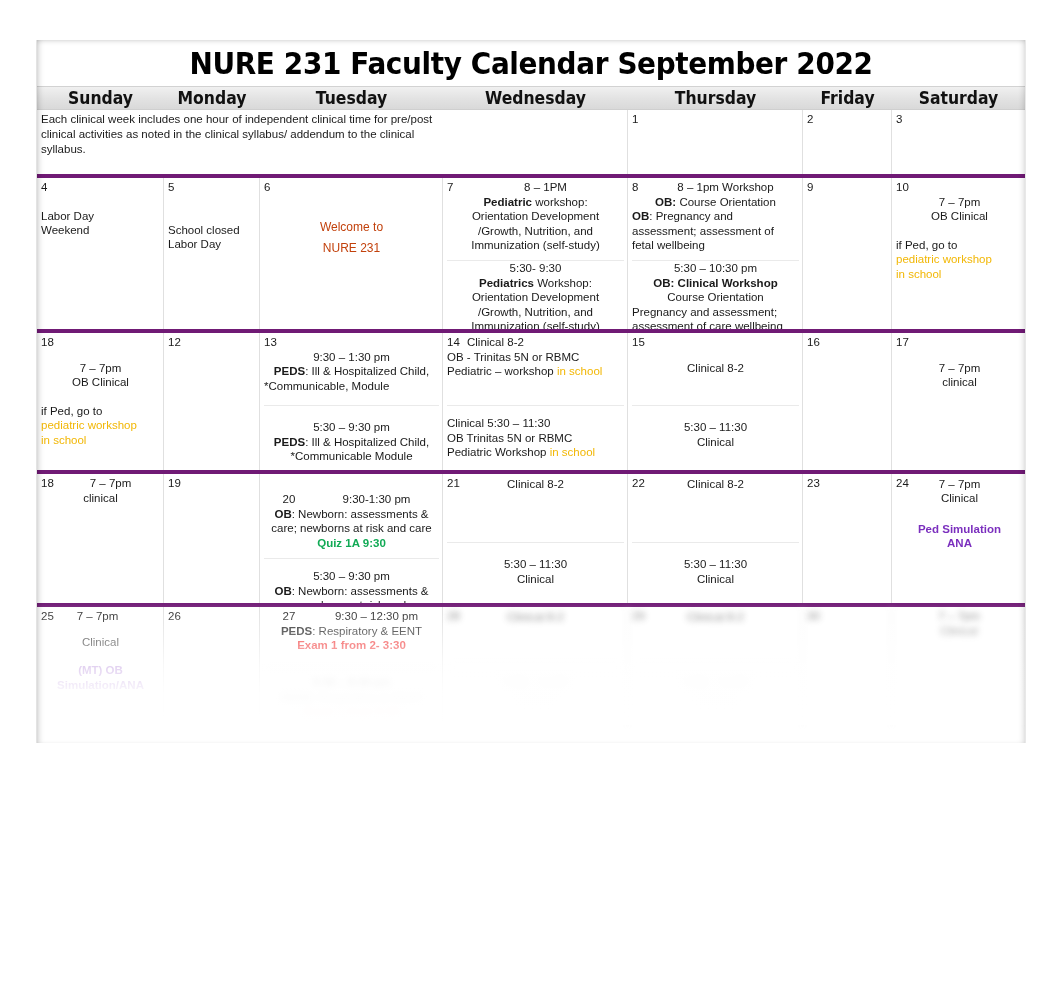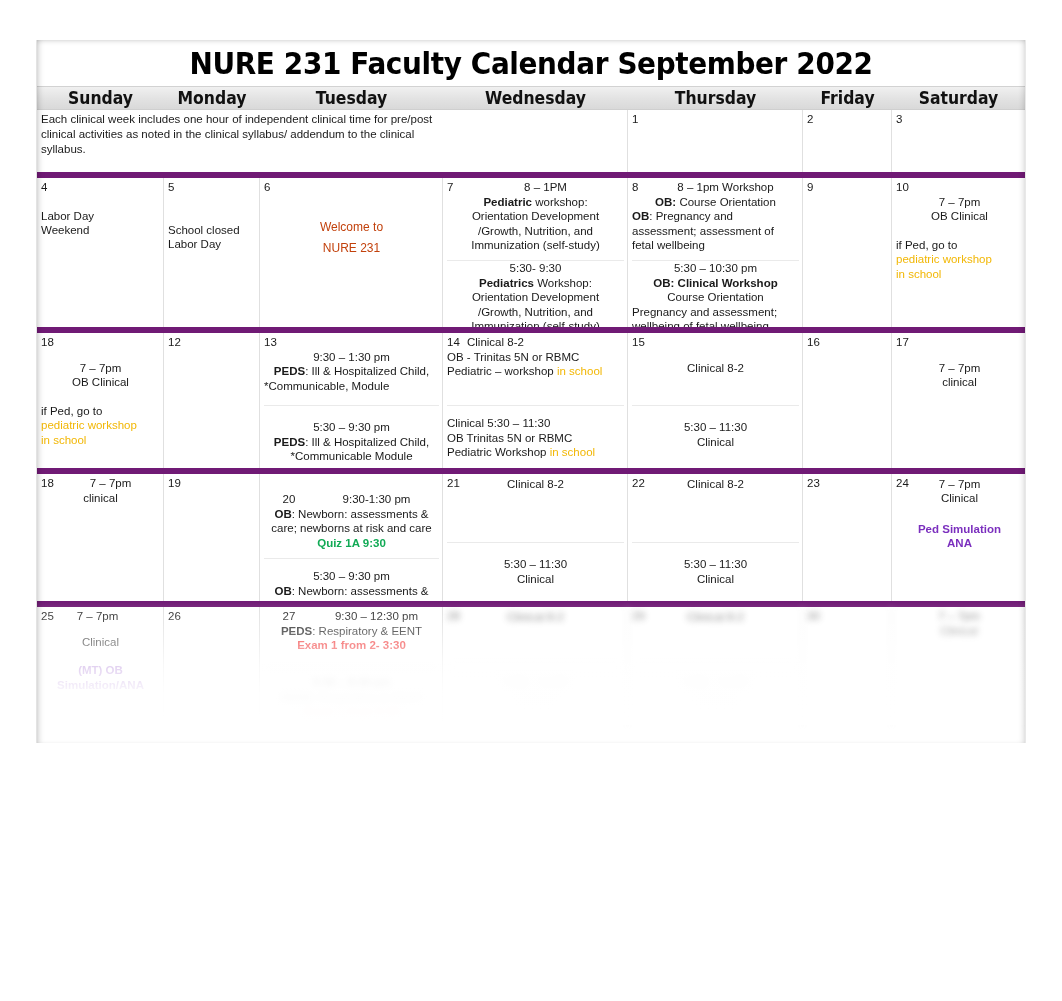--- a/index.html
+++ b/index.html
@@ -63,21 +63,21 @@
     font-size: 17px;
     color: #111;
     transform: scaleX(0.92);
     white-space: nowrap;
   }
 
   
   .weeks { position: relative; }
   .week {
     display: grid;
-    border-bottom: 6px solid #701a75;
+    border-bottom: 4px solid #701a75;
     position: relative;
   }
   .cell {
     position: relative;
     border-right: 1px solid #e0e0e0;
     padding: 2px 3px 0 4px;
     overflow: hidden;
     font-size: 11.5px;
     line-height: 14.6px;
     color: #1a1a1a;
@@ -240,21 +240,21 @@
             <b>OB</b><span>: Pregnancy and</span>
           </div>
           <span class="ln l">assessment; assessment of</span>
           <span class="ln l">fetal wellbeing</span>
         </div>
         <div class="half bottom">
           <span class="ln c">5:30 – 10:30 pm</span>
           <span class="ln c b">OB: Clinical Workshop</span>
           <span class="ln c">Course Orientation</span>
           <span class="ln l">Pregnancy and assessment;</span>
-          <span class="ln l">wellbeing of fetal wellbeing</span>
+          <span class="ln l">assessment of care wellbeing</span>
         </div>
       </div>
 
       <div class="cell">
         <span class="daynum">9</span>
       </div>
 
       <div class="cell">
         <span class="daynum">10</span>
         <span class="ln c">7 – 7pm</span>

